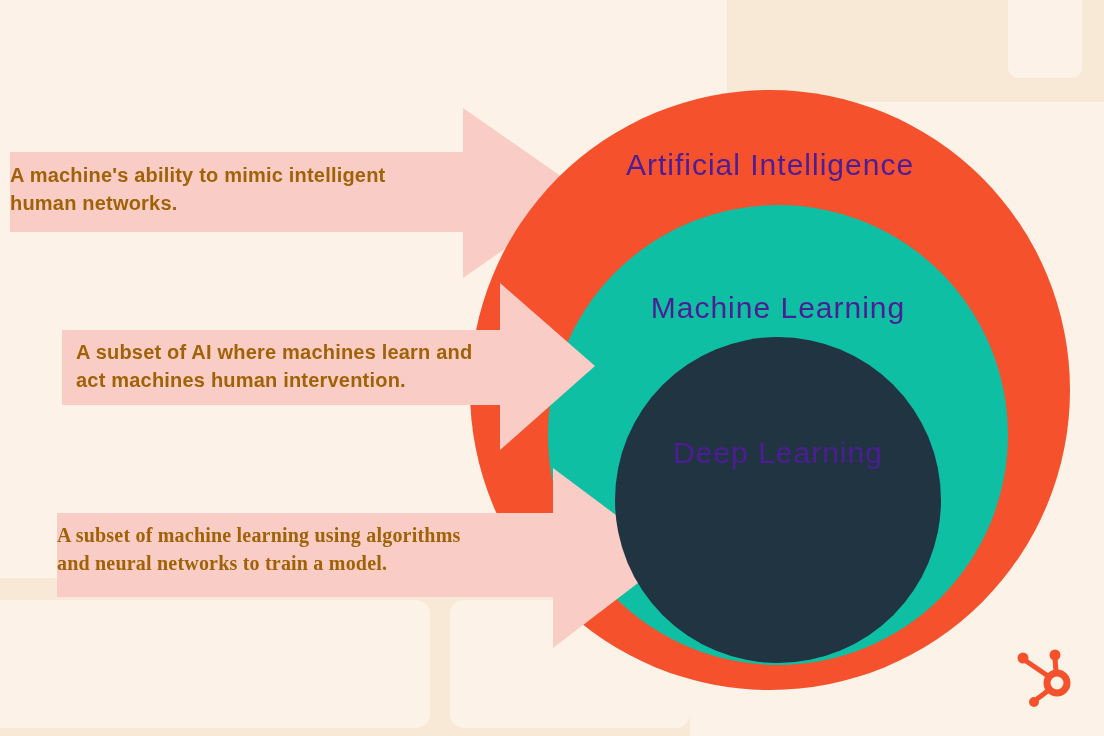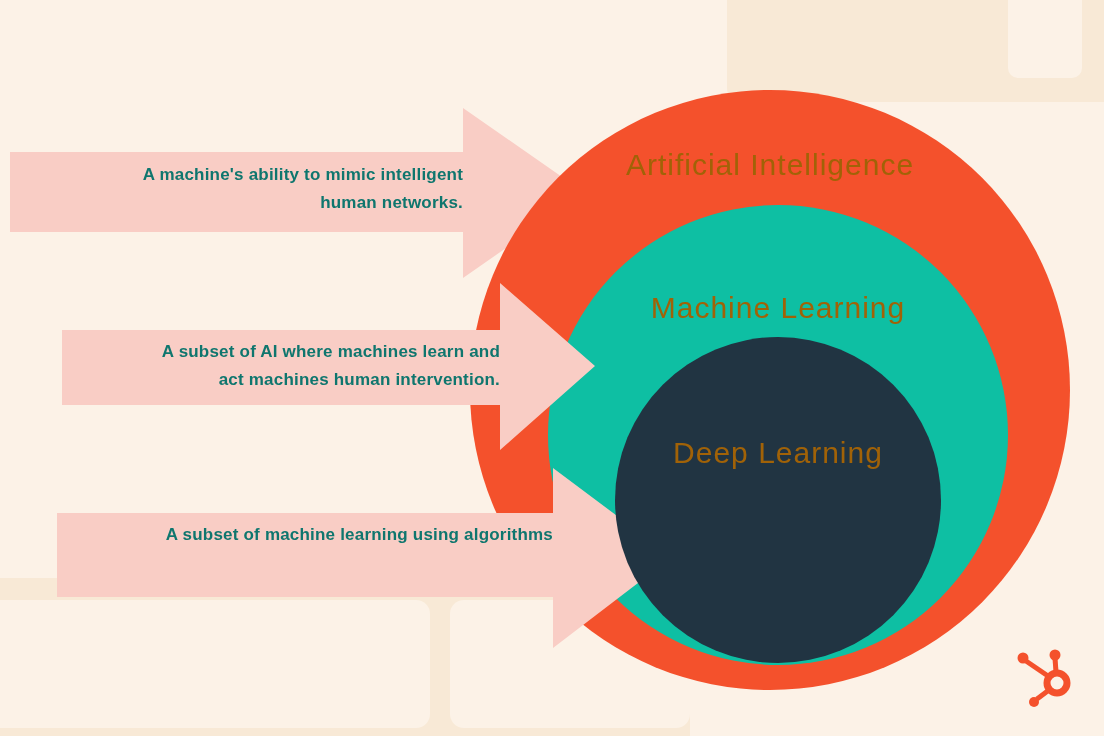--- a/index.html
+++ b/index.html
@@ -30,21 +30,21 @@
 
   
   .circle { position: absolute; border-radius: 50%; }
   .circle-ai   { left: 470px; top: 90px;  width: 600px; height: 600px; background: #F4512C; z-index: 2; }
   .circle-ml   { left: 548px; top: 205px; width: 460px; height: 460px; background: #0EBFA3; z-index: 3; }
   .circle-dl   { left: 615px; top: 337px; width: 326px; height: 326px; background: #213442; z-index: 5; }
 
   .ring-label {
     position: absolute;
     z-index: 6;
-    color: #a16207;
+    color: #4c1d95;
     font-size: 30px;
     font-weight: 400;
     letter-spacing: 1px;
     text-align: center;
   }
   .label-ai { left: 470px; top: 148px; width: 600px; }
   .label-ml { left: 548px; top: 291px; width: 460px; }
   .label-dl { left: 615px; top: 436px; width: 326px; }
 
   
@@ -55,31 +55,31 @@
     height: 736px;
     pointer-events: none;
   }
   .arrow-layer.under { z-index: 1; }  
   .arrow-layer.over  { z-index: 4; }  
   .arrow-shape { fill: #F9CDC5; }
 
   .callout-text {
     position: absolute;
     z-index: 7;
-    color: #0f766e;
-    font-size: 17px;
+    color: #a16207;
+    font-size: 20px;
     font-weight: 700;
     line-height: 28px;
     letter-spacing: 0.2px;
-    text-align: right;
+    text-align: left;
   }
   .callout-text span { display: block; white-space: nowrap; }
   .callout-1 { left: 10px; top: 161px; width: 453px; }
-  .callout-2 { left: 62px; top: 338px; width: 438px; }
-  .callout-3 { left: 57px; top: 521px; width: 496px; }
+  .callout-2 { left: 76px; top: 338px; width: 438px; }
+  .callout-3 { left: 57px; top: 521px; width: 496px; font-family: Liberation Serif, serif; }
 
   
   .logo {
     position: absolute;
     left: 1012px; top: 646px;
     width: 64px; height: 64px;
     z-index: 7;
   }
 </style>
 </head>
@@ -114,20 +114,21 @@
   <div class="callout-text callout-1">
     <span>A machine's ability to mimic intelligent</span>
     <span>human networks.</span>
   </div>
   <div class="callout-text callout-2">
     <span>A subset of AI where machines learn and</span>
     <span>act machines human intervention.</span>
   </div>
   <div class="callout-text callout-3">
     <span>A subset of machine learning using algorithms</span>
+    <span>and neural networks to train a model.</span>
   </div>
 
   <svg class="logo" viewBox="0 0 64 64">
     <g fill="#F4512C" stroke="#F4512C">
       <circle cx="45" cy="37" r="10" fill="none" stroke-width="7"></circle>
       <line x1="44" y1="26" x2="43" y2="12" stroke-width="5"></line>
       <circle cx="43" cy="9" r="5.5" stroke="none"></circle>
       <line x1="36" y1="30" x2="14" y2="15" stroke-width="5"></line>
       <circle cx="11" cy="12" r="5.5" stroke="none"></circle>
       <line x1="37" y1="44" x2="25" y2="53" stroke-width="5"></line>

